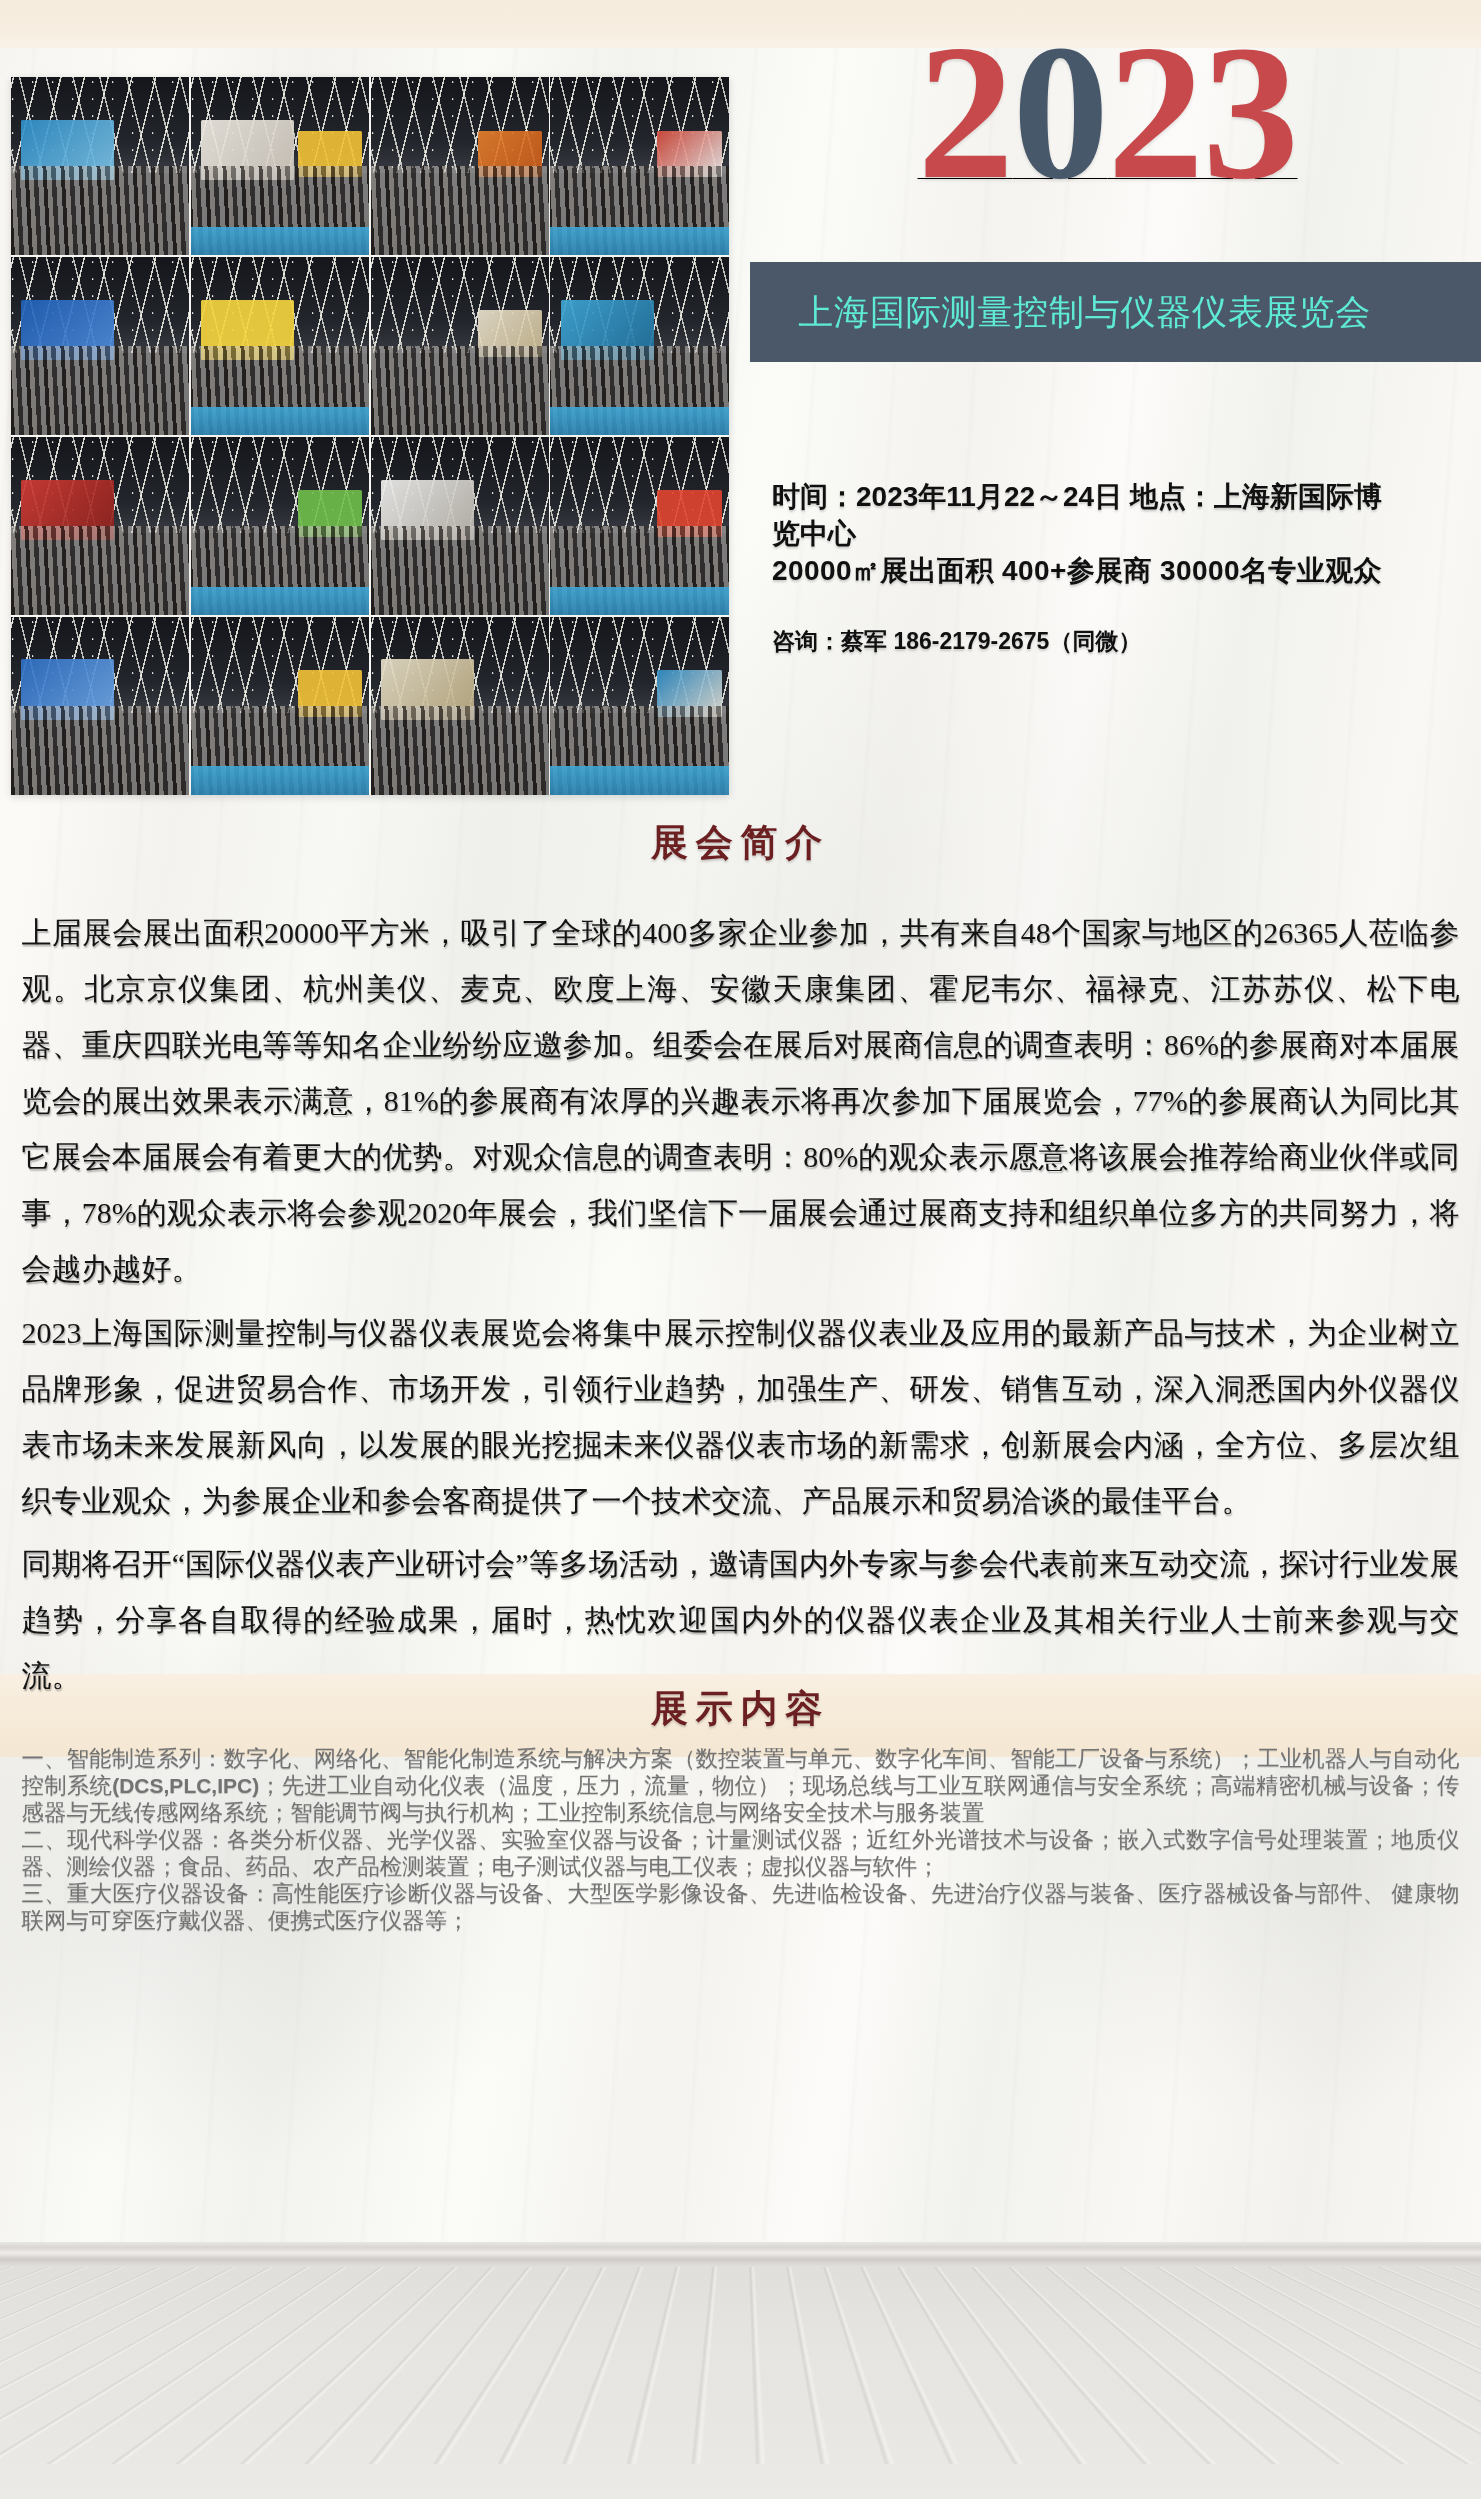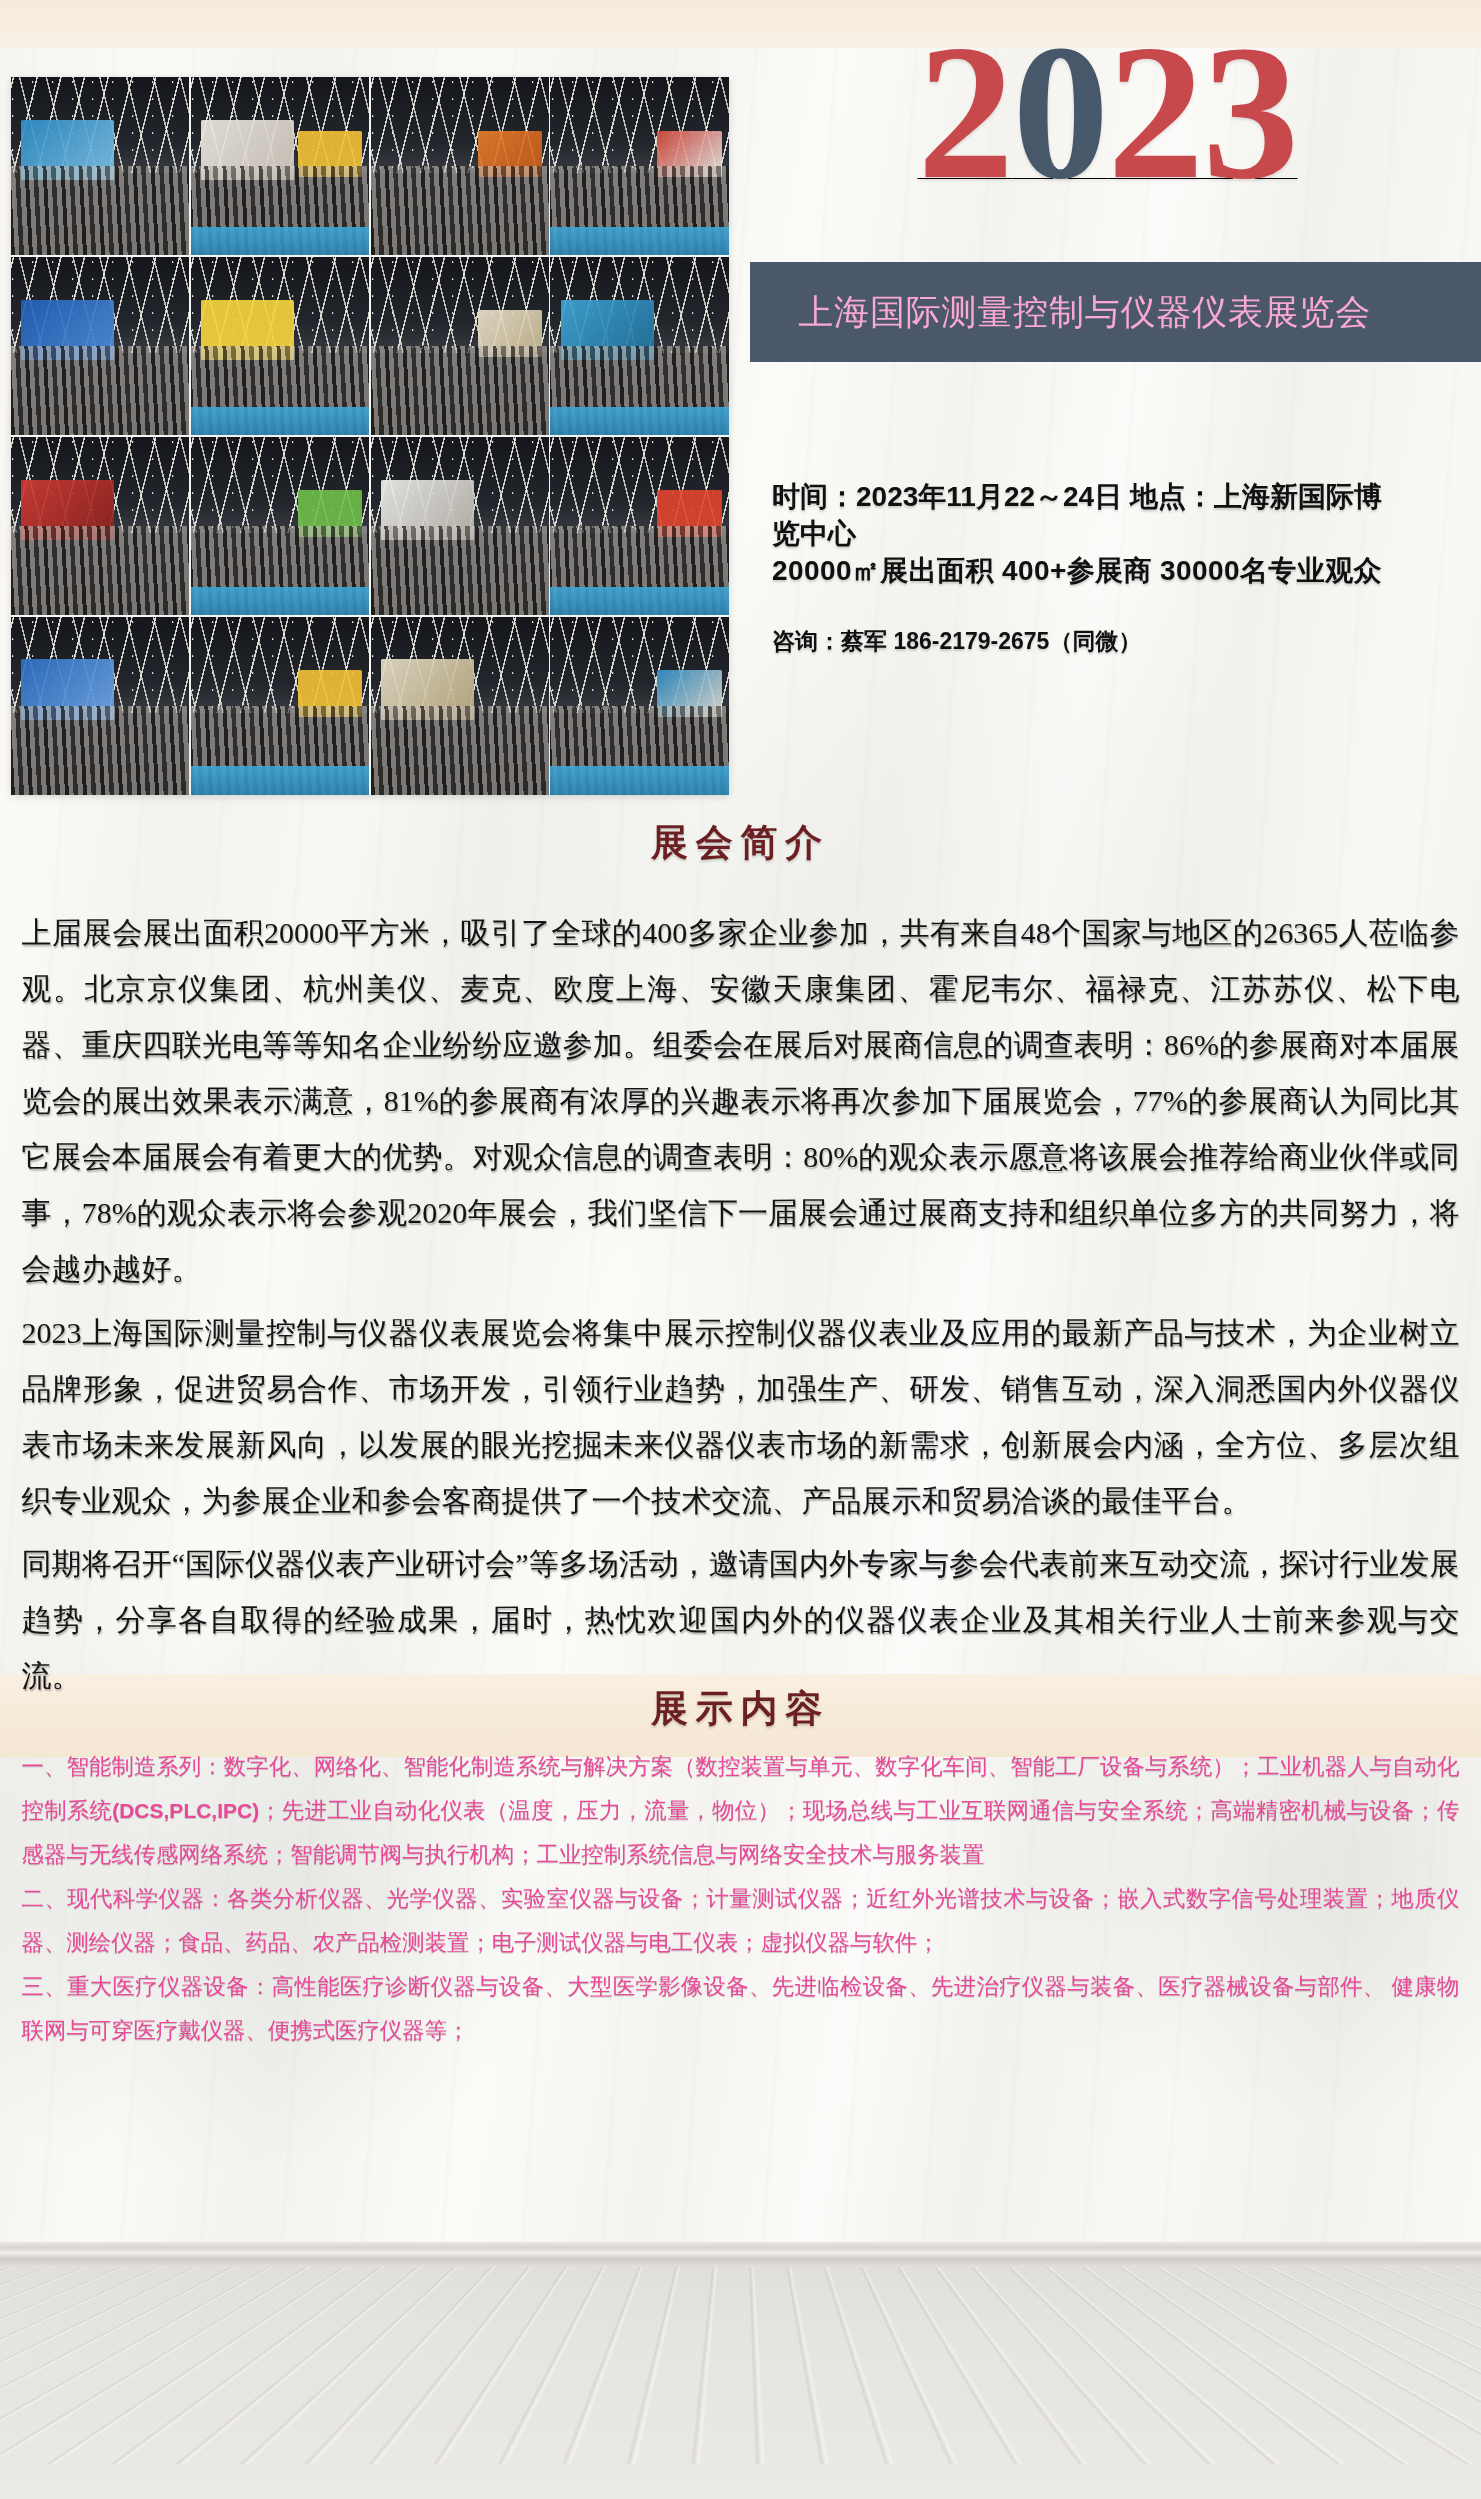--- a/index.html
+++ b/index.html
@@ -121,21 +121,21 @@
   .year .dark { color:#48586b; }
 
   .title-plate {
     position:absolute; left:9.3px; top:262px; width:731px; height:100px;
     background:#4a586a;
     display:flex; align-items:center; justify-content:flex-start;
     padding-left:48px;
   }
   .title-plate .t {
     font-family:"Liberation Sans", sans-serif;
-    font-size:35px; color:#f9a8d4; letter-spacing:0.8px; white-space:nowrap;
+    font-size:35px; color:#5eead4; letter-spacing:0.8px; white-space:nowrap;
     font-weight:400;
   }
 
   .meta { position:absolute; left:772px; top:478px; width:694px; z-index:4; }
   .meta .line {
     font-family:"Liberation Sans", sans-serif;
     font-weight:700; font-size:28px; line-height:37px; color:#101010;
     text-shadow:0 1.5px 2.3px rgba(0,0,0,.18);
   }
   .meta .line.sq { letter-spacing:0.4px; }
@@ -164,21 +164,21 @@
     text-shadow:0.8px 1.5px 1.5px rgba(0,0,0,.28);
     margin-bottom:7.7px;
     font-stretch:condensed;
     transform-origin:left center;
   }
 
   #content-sec { position:absolute; left:0; top:1628px; width:1481px; z-index:3; }
   .content-body { padding:0 21.6px; margin-top:10.8px; }
   .content-body .item {
     font-family:"Liberation Serif", serif;
-    font-size:22.4px; line-height:44px; color:#ec4899;
+    font-size:22.4px; line-height:27px; color:#737373;
     text-align:justify; text-justify:inter-ideograph;
     text-shadow:0 0.8px 0.8px rgba(0,0,0,.20);
   }
   .content-body .item b {
     font-family:"Liberation Sans", sans-serif;
     font-weight:700; font-size:21px;
   }
 </style>
 </head>
 <body>

